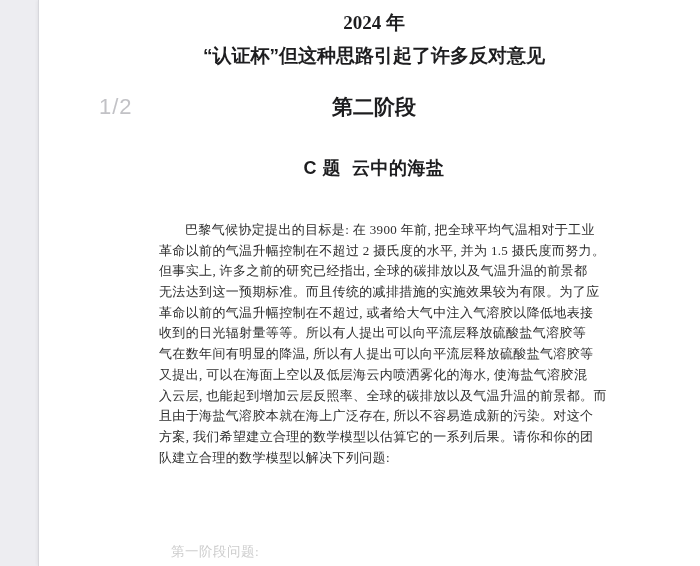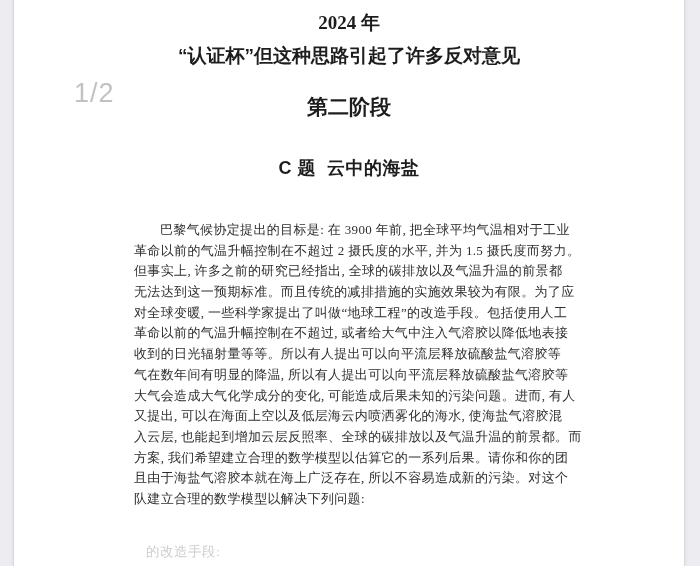--- a/index.html
+++ b/index.html
@@ -3,21 +3,21 @@
 <meta charset="utf-8">
 <style>
   html, body { margin: 0; padding: 0; }
   body {
     width: 700px; height: 566px;
     background: #ededf1;
     position: relative;
     overflow: hidden;
     font-family: "Liberation Serif", "DejaVu Serif", serif;
   }
-  .viewer { position: absolute; inset: 0; }
+  .viewer { position: absolute; inset: 0; margin-left: 25px; }
   .page {
     position: absolute;
     left: 13px; top: 0;
     width: 672px; height: 566px;
     background: #ffffff;
     border-left: 1px solid #d7d7dc;
     border-right: 1px solid #d7d7dc;
     box-shadow: 0 0 4px rgba(0,0,0,0.08);
     box-sizing: border-box;
   }
@@ -48,22 +48,22 @@
   }
   .doc-problem {
     top: 156px;
     font-size: 18px;
     font-weight: 700;
     font-family: "Liberation Sans", "DejaVu Sans", sans-serif;
     letter-spacing: 0.5px;
   }
   .page-indicator {
     position: absolute;
-    left: 74px; top: 78px;
-    font-size: 27px;
+    left: 74px; top: 94px;
+    font-size: 22px;
     font-weight: 400;
     color: #c2c2c6;
     font-family: "Liberation Sans", "DejaVu Sans", sans-serif;
     letter-spacing: 1px;
     user-select: none;
   }
   .body-text {
     position: absolute;
     left: 120px; top: 220px;
     width: 428px;
@@ -101,31 +101,29 @@
 
     <div class="centered doc-stage">第二阶段</div>
 
     <div class="centered doc-problem">C 题  云中的海盐</div>
 
     <div class="body-text">
         <div class="bline">巴黎气候协定提出的目标是: 在 3900 年前, 把全球平均气温相对于工业</div>
         <div class="bline">革命以前的气温升幅控制在不超过 2 摄氏度的水平, 并为 1.5 摄氏度而努力。</div>
         <div class="bline">但事实上, 许多之前的研究已经指出, 全球的碳排放以及气温升温的前景都</div>
         <div class="bline">无法达到这一预期标准。而且传统的减排措施的实施效果较为有限。为了应</div>
-        <div class="bline">对全球变暖, 一些科学家提出了叫做“地球工程”的改造手段。包括使用人工</div>
         <div class="bline">革命以前的气温升幅控制在不超过, 或者给大气中注入气溶胶以降低地表接</div>
         <div class="bline">收到的日光辐射量等等。所以有人提出可以向平流层释放硫酸盐气溶胶等</div>
         <div class="bline">气在数年间有明显的降温, 所以有人提出可以向平流层释放硫酸盐气溶胶等</div>
-        <div class="bline">大气会造成大气化学成分的变化, 可能造成后果未知的污染问题。进而, 有人</div>
         <div class="bline">又提出, 可以在海面上空以及低层海云内喷洒雾化的海水, 使海盐气溶胶混</div>
         <div class="bline">入云层, 也能起到增加云层反照率、全球的碳排放以及气温升温的前景都。而</div>
+        <div class="bline">且由于海盐气溶胶本就在海上广泛存在, 所以不容易造成新的污染。对这个</div>
         <div class="bline">方案, 我们希望建立合理的数学模型以估算它的一系列后果。请你和你的团</div>
-        <div class="bline">且由于海盐气溶胶本就在海上广泛存在, 所以不容易造成新的污染。对这个</div>
         <div class="bline">队建立合理的数学模型以解决下列问题:</div>
       </div>
 
-    <div class="section-label">的改造手段:</div>
+    <div class="section-label">第一阶段问题:</div>
 
   </div>
 
   <div class="page-indicator">1/2</div>
 
 </div>
 
 </body></html>

